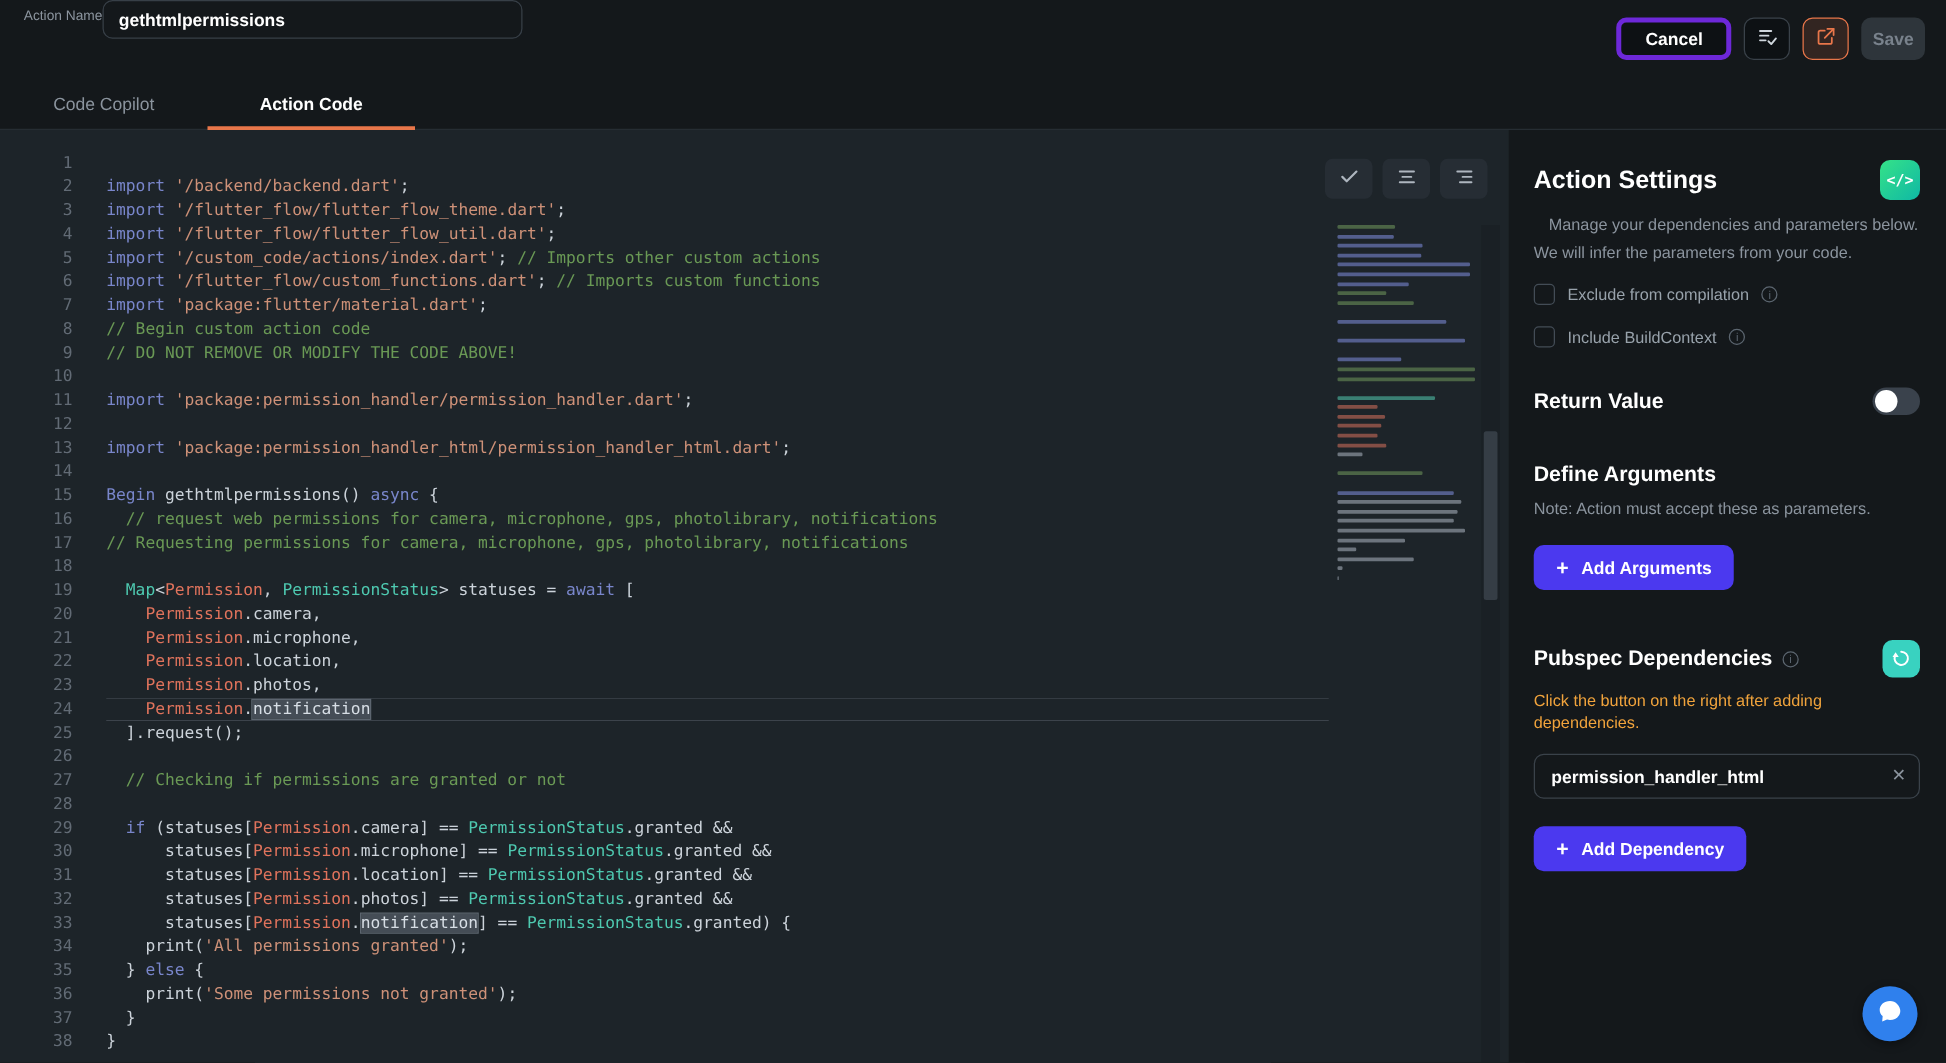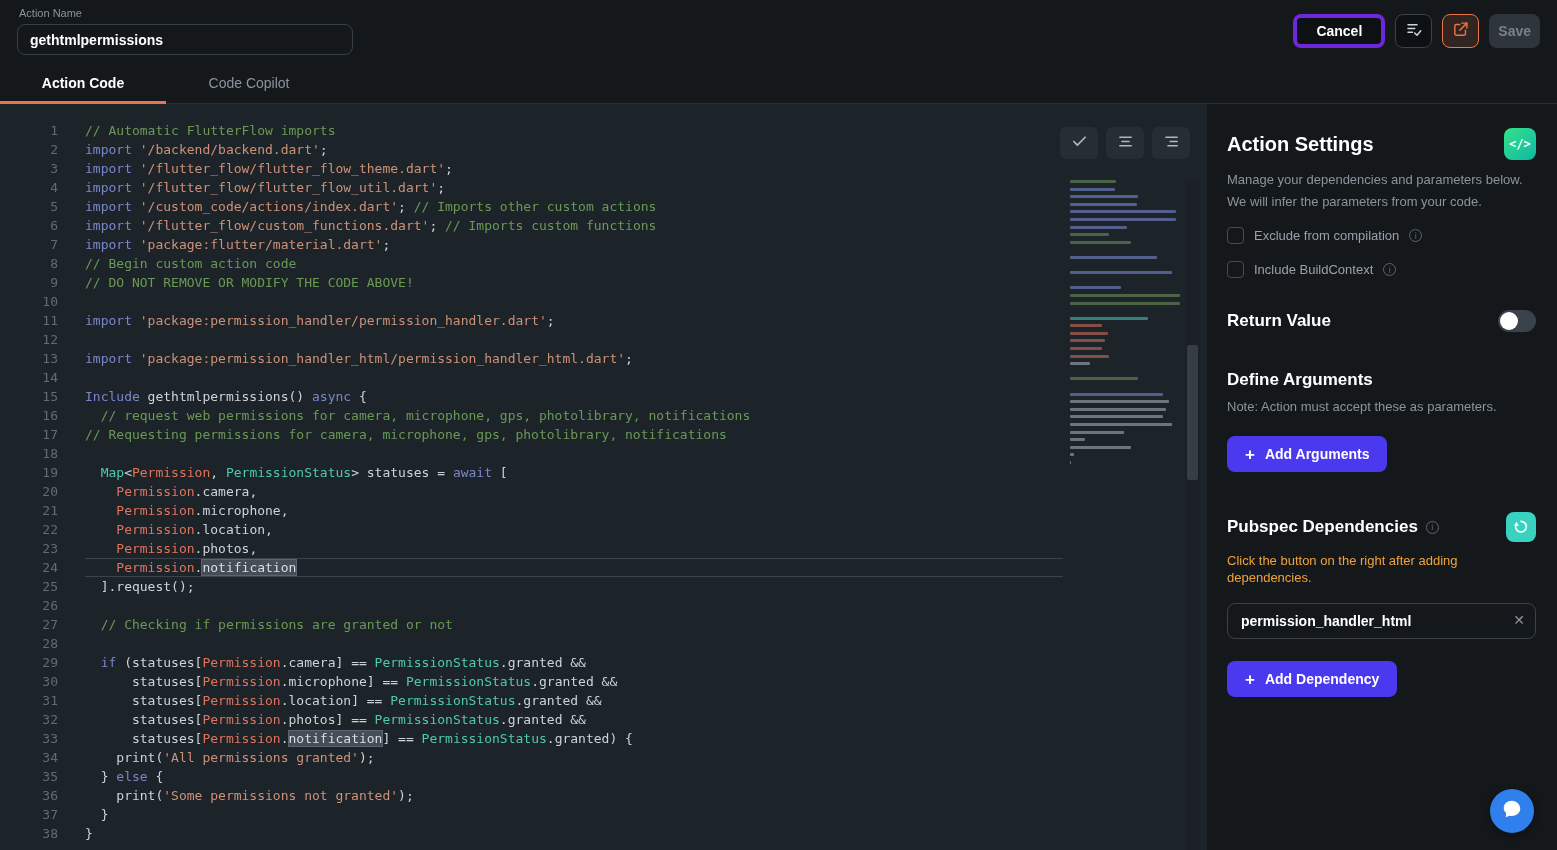--- a/index.html
+++ b/index.html
@@ -6,21 +6,21 @@
   html,body { width:1557px; height:850px; overflow:hidden; }
   body {
     background:#14181b;
     font-family:"Liberation Sans", sans-serif;
     position:relative;
     color:#fff;
   }
 
   
   .topbar { height:62px; display:flex; justify-content:space-between; padding:0 17px; }
-  .name-col { display:flex; flex-direction:column; }
+  .name-col { display:flex; flex-direction:row; }
   .action-name-label { font-size:11px; color:#8b949e; margin:7px 0 5px 2px; }
   .action-name-input {
     width:336px; height:31px; background:transparent; border:1px solid #373f47;
     border-radius:8px; color:#fff; font-weight:bold; font-size:14px; padding:0 12px;
     font-family:"Liberation Sans", sans-serif; outline:none;
   }
   .topbar-actions { display:flex; align-items:flex-start; gap:10px; padding-top:14px; }
   .btn { cursor:pointer; font-family:"Liberation Sans", sans-serif; }
   .btn-cancel {
     height:34px; padding:0 19px; background:#0d1114; border:4px solid #6d28d9;
@@ -85,21 +85,21 @@
   .panel { width:350px; background:#14181b; padding:24px 21px 0 20px; flex:none; }
   .panel-header { display:flex; justify-content:space-between; align-items:center; }
   .panel-title { font-size:20px; font-weight:bold; color:#fff; }
   .code-btn {
     width:32px; height:32px; border-radius:8px; border:none; cursor:pointer;
     background:linear-gradient(135deg,#35e288,#0fb8a5);
     color:#fff; font-weight:bold; font-size:12px; font-family:"DejaVu Sans Mono", monospace;
     display:flex; align-items:center; justify-content:center;
   }
   .panel-desc { font-size:13px; color:#8b949e; line-height:16px; margin-top:6px; }
-  .panel-desc:first-of-type { margin-top:12px; }
+  .panel-desc:first-of-type { margin-top:12px;margin-left:12px; }
 
   .check-row { display:flex; align-items:center; gap:10px; margin-top:17px; }
   .check-rows { margin-top:0; }
   .checkbox { width:17px; height:17px; border:1.5px solid #434c56; border-radius:4px; flex:none; cursor:pointer; }
   .check-label { font-size:13px; color:#98a2ab; }
   .info-icon {
     width:13px; height:13px; border:1px solid #5c6670; border-radius:50%;
     color:#5c6670; font-size:9px; display:flex; align-items:center; justify-content:center;
     font-style:normal; cursor:pointer;
   }
@@ -171,31 +171,30 @@
           <path d="M14 3h7v7"></path>
             <path d="M21 3l-10 10"></path>
         </svg>
       </span>
     </button>
     <button class="btn btn-save">Save</button>
   </div>
 </div>
 
 <div class="tabbar">
+  <div class="tab">Code Copilot</div>
   <div class="tab active">Action Code</div>
-  <div class="tab">Code Copilot</div>
 </div>
 
 <div class="main">
 
   <div class="editor">
     <div class="code" id="code-lines">
         <div class="line">
           <span class="ln">1</span>
-          <span class="lc"><span class="tok-c">// Automatic FlutterFlow imports</span></span>
         </div>
         <div class="line">
           <span class="ln">2</span>
           <span class="lc"><span class="tok-k">import</span><span class="tok-p"> </span><span class="tok-s">'/backend/backend.dart'</span><span class="tok-p">;</span></span>
         </div>
         <div class="line">
           <span class="ln">3</span>
           <span class="lc"><span class="tok-k">import</span><span class="tok-p"> </span><span class="tok-s">'/flutter_flow/flutter_flow_theme.dart'</span><span class="tok-p">;</span></span>
         </div>
         <div class="line">
@@ -237,21 +236,21 @@
         <div class="line">
           <span class="ln">13</span>
           <span class="lc"><span class="tok-k">import</span><span class="tok-p"> </span><span class="tok-s">'package:permission_handler_html/permission_handler_html.dart'</span><span class="tok-p">;</span></span>
         </div>
         <div class="line">
           <span class="ln">14</span>
           <span class="lc"></span>
         </div>
         <div class="line">
           <span class="ln">15</span>
-          <span class="lc"><span class="tok-k">Include</span><span class="tok-p"> gethtmlpermissions() </span><span class="tok-k">async</span><span class="tok-p"> {</span></span>
+          <span class="lc"><span class="tok-k">Begin</span><span class="tok-p"> gethtmlpermissions() </span><span class="tok-k">async</span><span class="tok-p"> {</span></span>
         </div>
         <div class="line">
           <span class="ln">16</span>
           <span class="lc"><span class="tok-p">  </span><span class="tok-c">// request web permissions for camera, microphone, gps, photolibrary, notifications</span></span>
         </div>
         <div class="line">
           <span class="ln">17</span>
           <span class="lc"><span class="tok-c">// Requesting permissions for camera, microphone, gps, photolibrary, notifications</span></span>
         </div>
         <div class="line">

